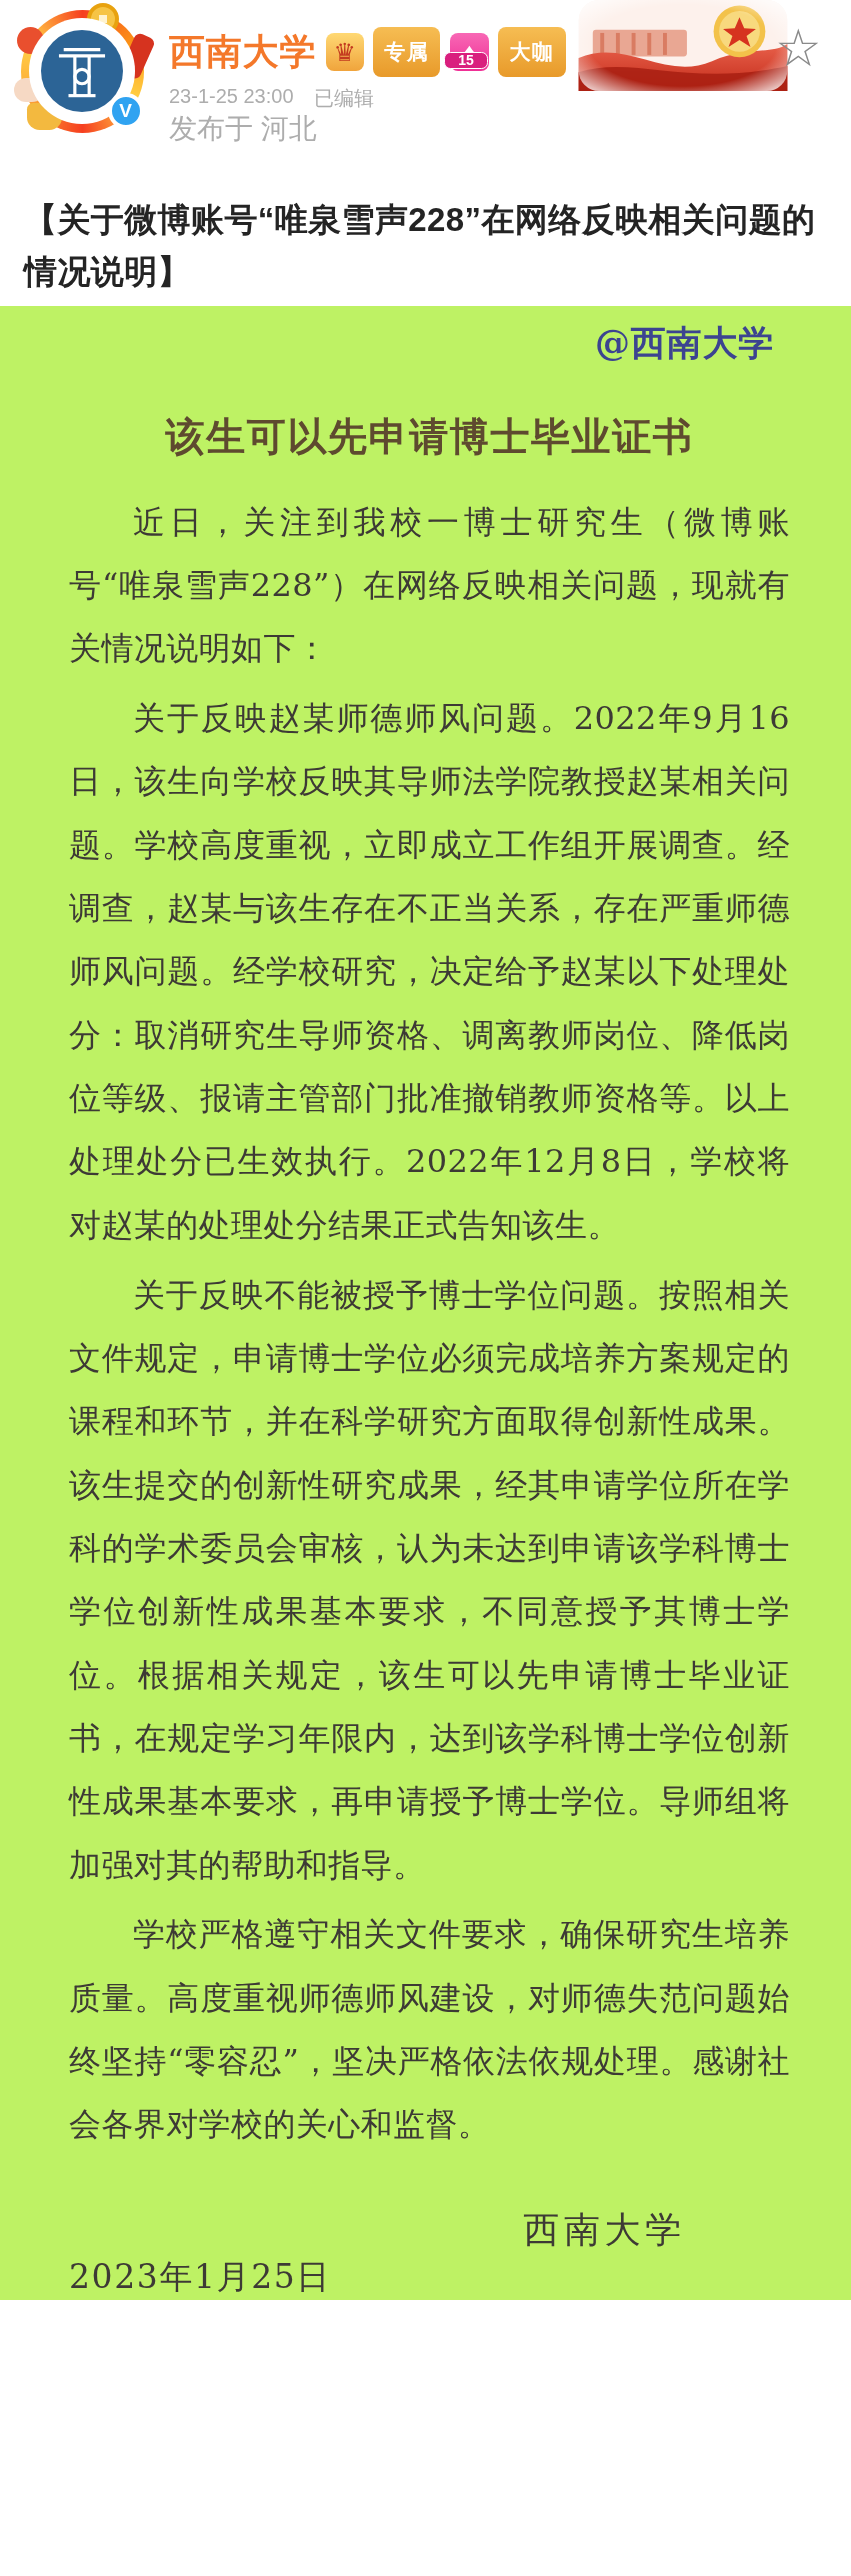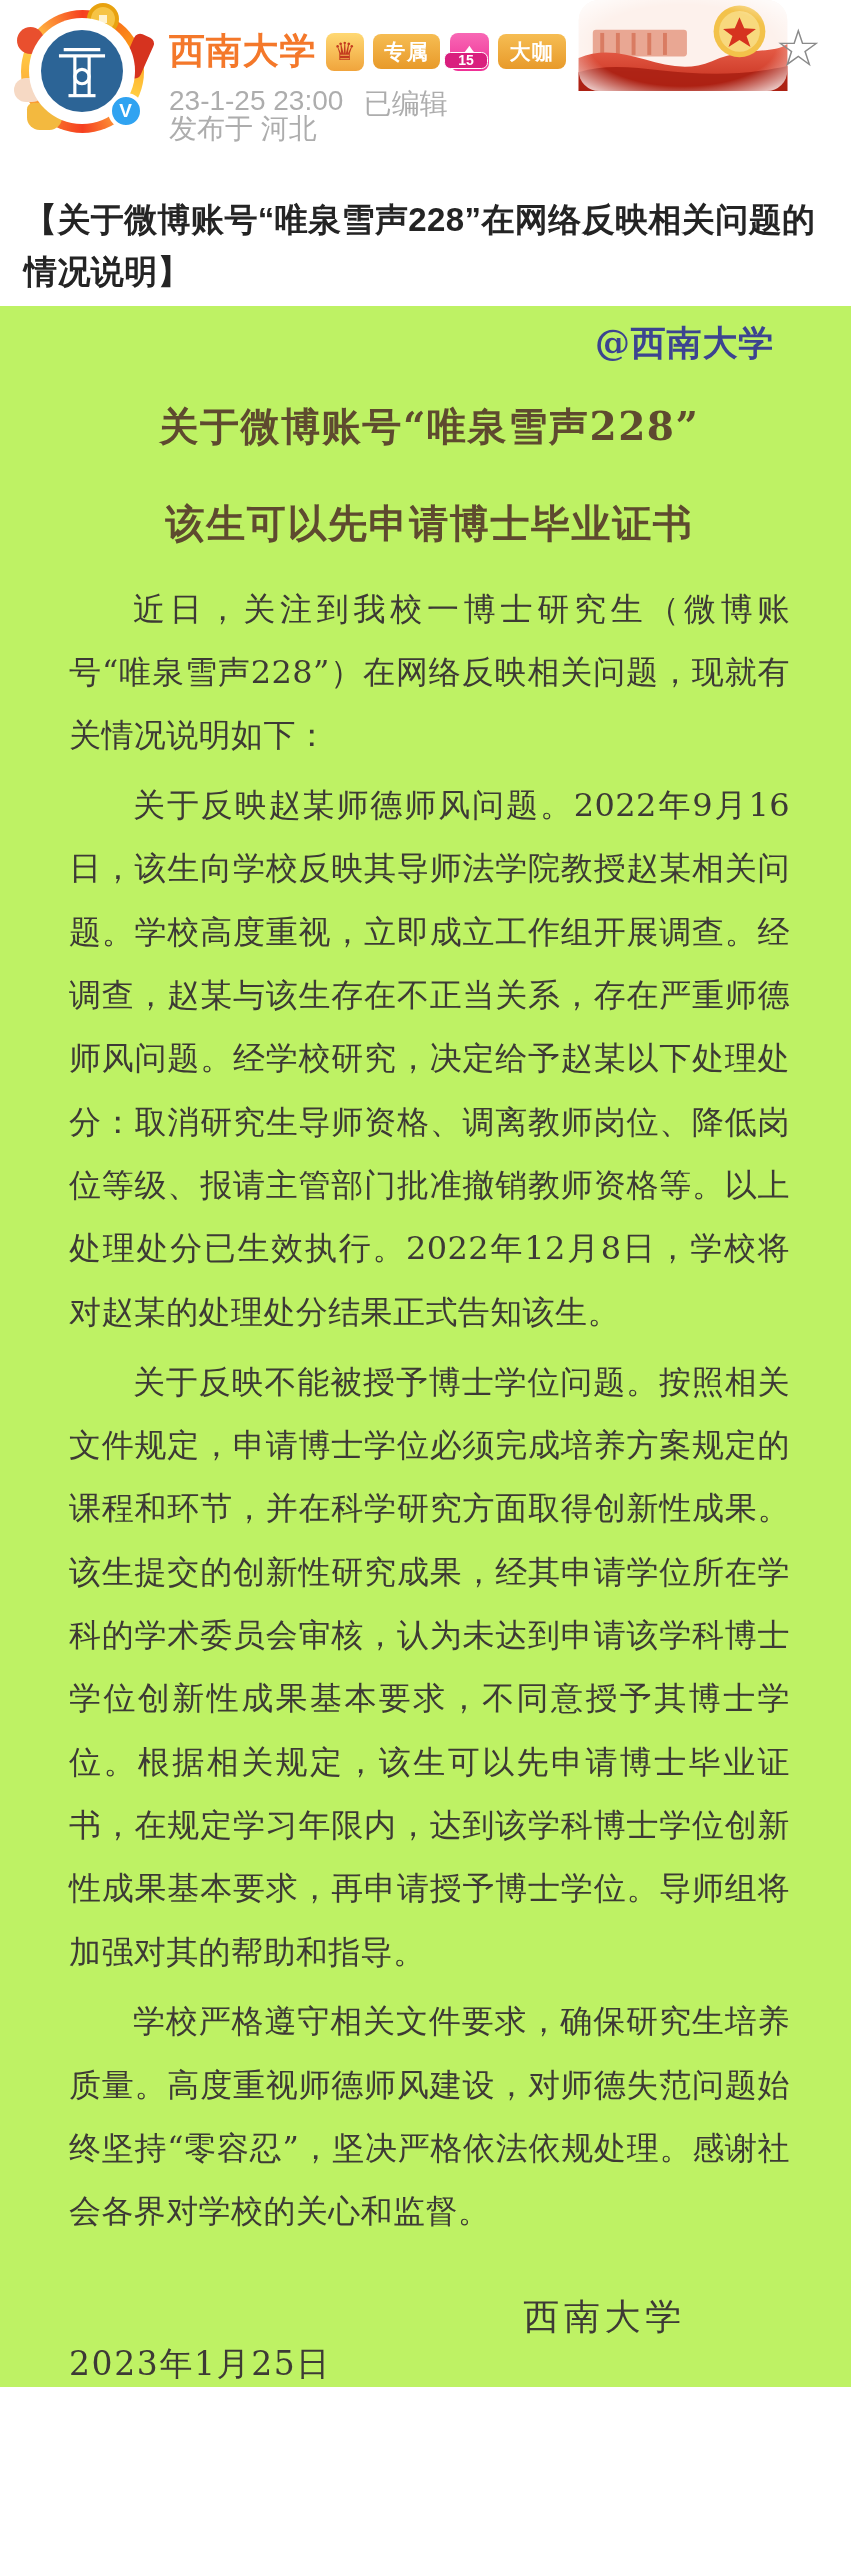--- a/index.html
+++ b/index.html
@@ -35,35 +35,35 @@
     font-size:19px;font-weight:bold;
   }
   .name-row{position:absolute;left:169px;top:27px;display:flex;align-items:center;gap:9.5px;}
   .username{font-size:36px;font-weight:600;color:#f4782a;letter-spacing:0.8px;}
   .badge-crown{
     width:38px;height:38px;border-radius:8px;
     background:linear-gradient(180deg,#ffd974,#f0a43c);
     color:#c33a1f;font-size:25px;display:flex;align-items:center;justify-content:center;
   }
   .badge-pill{
-    height:35px;padding:0 11px;border-radius:8px;color:#fff;font-size:21px;font-weight:bold;
+    height:50px;padding:0 11px;border-radius:8px;color:#fff;font-size:21px;font-weight:bold;
     display:flex;align-items:center;justify-content:center;letter-spacing:1.6px;
     background:linear-gradient(180deg,#f6bd53,#e89a2a);
   }
   .badge-level{
     position:relative;width:39px;height:38px;border-radius:8px;
     background:linear-gradient(180deg,#f868b5,#ef2f95);
     color:#fff;display:flex;align-items:center;justify-content:center;
   }
   .badge-level .gem{font-size:24px;line-height:1;}
   .badge-level .lvl{
     position:absolute;right:1px;bottom:1.6px;font-size:14px;font-weight:bold;
     background:#d91f7e;border-radius:6.3px;padding:0 13px;border:1.6px solid #ffffff;line-height:1.1;
   }
-  .time-row{position:absolute;left:169px;top:85px;font-size:28px;color:#adadad;display:flex;gap:20.5px;}
+  .time-row{position:absolute;left:169px;top:85px;font-size:20px;color:#adadad;display:flex;gap:20.5px;}
   .location-row{position:absolute;left:169px;top:110px;font-size:28px;color:#adadad;}
   
   .banner{position:absolute;left:578px;top:0;width:210px;height:91px;}
   .star-icon{
     position:absolute;left:775px;top:22px;font-size:52px;color:#8a8a8a;line-height:1;
     font-family:"DejaVu Sans",sans-serif;
   }
   
   .post-title{
     margin:11px 24px 0 24px;font-size:33px;line-height:1.57;font-weight:700;color:#242424;
@@ -167,21 +167,20 @@
     <path d="M205 22 L211 36 L226 37 L214 46 L219 60 L205 51 L191 60 L196 46 L184 37 L199 36 Z" fill="#d6331f"></path>
     <rect x="0" y="0" width="266" height="116" rx="26" fill="url(#fade)"></rect>
   </svg>
   <span class="star-icon">☆</span>
 </div>
 
 <div class="post-title">【关于微博账号“唯泉雪声228”在网络反映相关问题的情况说明】</div>
 
 <div class="document">
   <div class="doc-at">@西南大学</div>
-  <div class="doc-heading l1">关于微博账号“唯泉雪声228”</div>
   <div class="doc-heading l2">该生可以先申请博士毕业证书</div>
   <div class="doc-body">
     <p>近日，关注到我校一博士研究生（微博账号“唯泉雪声228”）在网络反映相关问题，现就有关情况说明如下：</p>
     <p>关于反映赵某师德师风问题。2022年9月16日，该生向学校反映其导师法学院教授赵某相关问题。学校高度重视，立即成立工作组开展调查。经调查，赵某与该生存在不正当关系，存在严重师德师风问题。经学校研究，决定给予赵某以下处理处分：取消研究生导师资格、调离教师岗位、降低岗位等级、报请主管部门批准撤销教师资格等。以上处理处分已生效执行。2022年12月8日，学校将对赵某的处理处分结果正式告知该生。</p>
     <p>关于反映不能被授予博士学位问题。按照相关文件规定，申请博士学位必须完成培养方案规定的课程和环节，并在科学研究方面取得创新性成果。该生提交的创新性研究成果，经其申请学位所在学科的学术委员会审核，认为未达到申请该学科博士学位创新性成果基本要求，不同意授予其博士学位。根据相关规定，该生可以先申请博士毕业证书，在规定学习年限内，达到该学科博士学位创新性成果基本要求，再申请授予博士学位。导师组将加强对其的帮助和指导。</p>
     <p>学校严格遵守相关文件要求，确保研究生培养质量。高度重视师德师风建设，对师德失范问题始终坚持“零容忍”，坚决严格依法依规处理。感谢社会各界对学校的关心和监督。</p>
   </div>
   <div class="doc-sign">西南大学</div>
   <div class="doc-date">2023年1月25日</div>
 </div>

